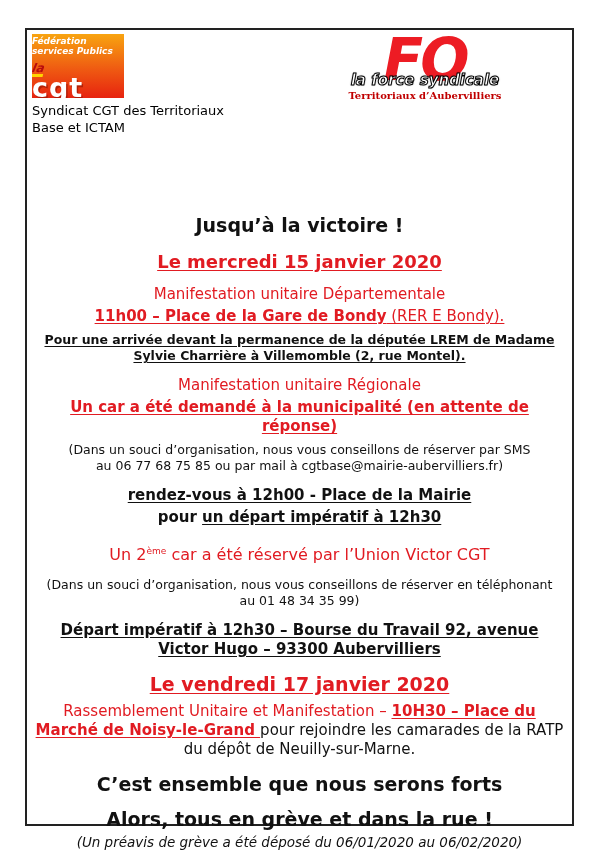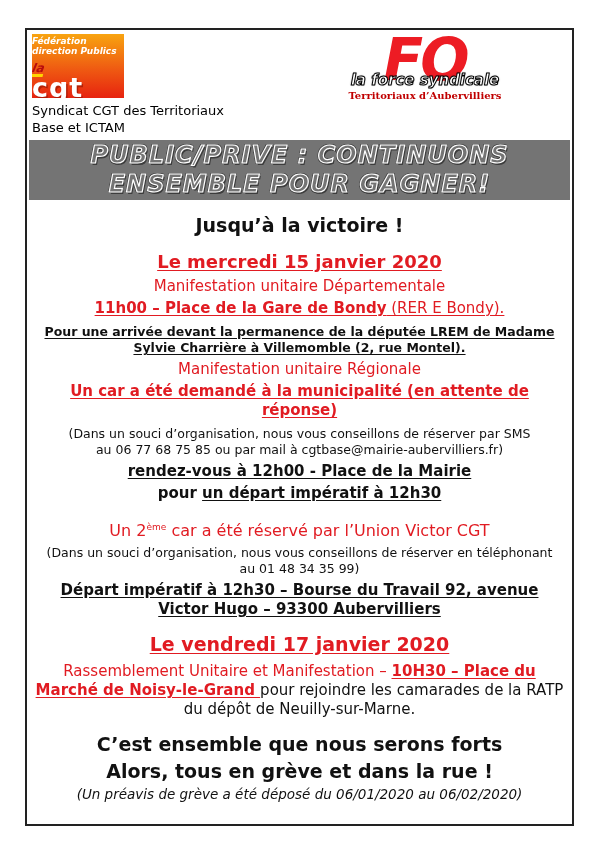--- a/index.html
+++ b/index.html
@@ -50,54 +50,50 @@
   .b{font-weight:bold;}
   .u{text-decoration:underline;text-underline-offset:2px;}
   .it{font-style:italic;}
   .t19{font-size:19px;line-height:23px;}
   .t18{font-size:18px;line-height:22px;}
   .t16{font-size:16px;line-height:20px;}
   .t15{font-size:15px;line-height:19px;}
   .t13{font-size:12.5px;line-height:16px;}
   .t14{font-size:13.5px;line-height:17px;}
   .m12{margin-top:12px;} .m14{margin-top:14px;} .m6{margin-top:6px;}
-  .m4{margin-top:4px;} .m3{margin-top:3px;} .m0{margin-top:0;}
+  .m4{margin-top:12px;} .m3{margin-top:3px;} .m0{margin-top:0;}
   sup{font-size:9px;}
 </style>
 </head>
 <body>
 
 <div class="page">
 
   <div class="header">
     <div class="cgt-logo">
       <div class="cgt-fed">
         <span>Fédération</span><br>
-        <span>direction Publics</span>
+        <span>services Publics</span>
       </div>
       <div class="cgt-la">la</div>
       <div class="cgt-word">cgt</div>
     </div>
 
     <div class="org">
       <div>Syndicat CGT des Territoriaux</div>
       <div>Base et ICTAM</div>
     </div>
 
     <div class="fo-logo">
       <div class="fo-letters">FO</div>
       <div class="fo-tagline">la force syndicale</div>
       <div class="fo-subtitle">Territoriaux d’Aubervilliers</div>
     </div>
   </div>
 
-  <div class="banner">
-    <div class="banner-line">PUBLIC/PRIVE : CONTINUONS</div>
-    <div class="banner-line">ENSEMBLE POUR GAGNER!</div>
-  </div>
 
   <div class="content">
 
     <div class="t19 b blk m12">Jusqu’à la victoire !</div>
 
     <div class="t18 b red u m14">Le mercredi 15 janvier 2020</div>
     <div class="t15 red m4">Manifestation unitaire Départementale</div>
     <div class="t15 red u m3"><span class="b">11h00 – Place de la Gare de Bondy</span><span> (RER E Bondy).</span></div>
     <div class="t13 b blk u m6">Pour une arrivée devant la permanence de la députée LREM de Madame Sylvie Charrière à Villemomble (2, rue Montel).</div>
 

